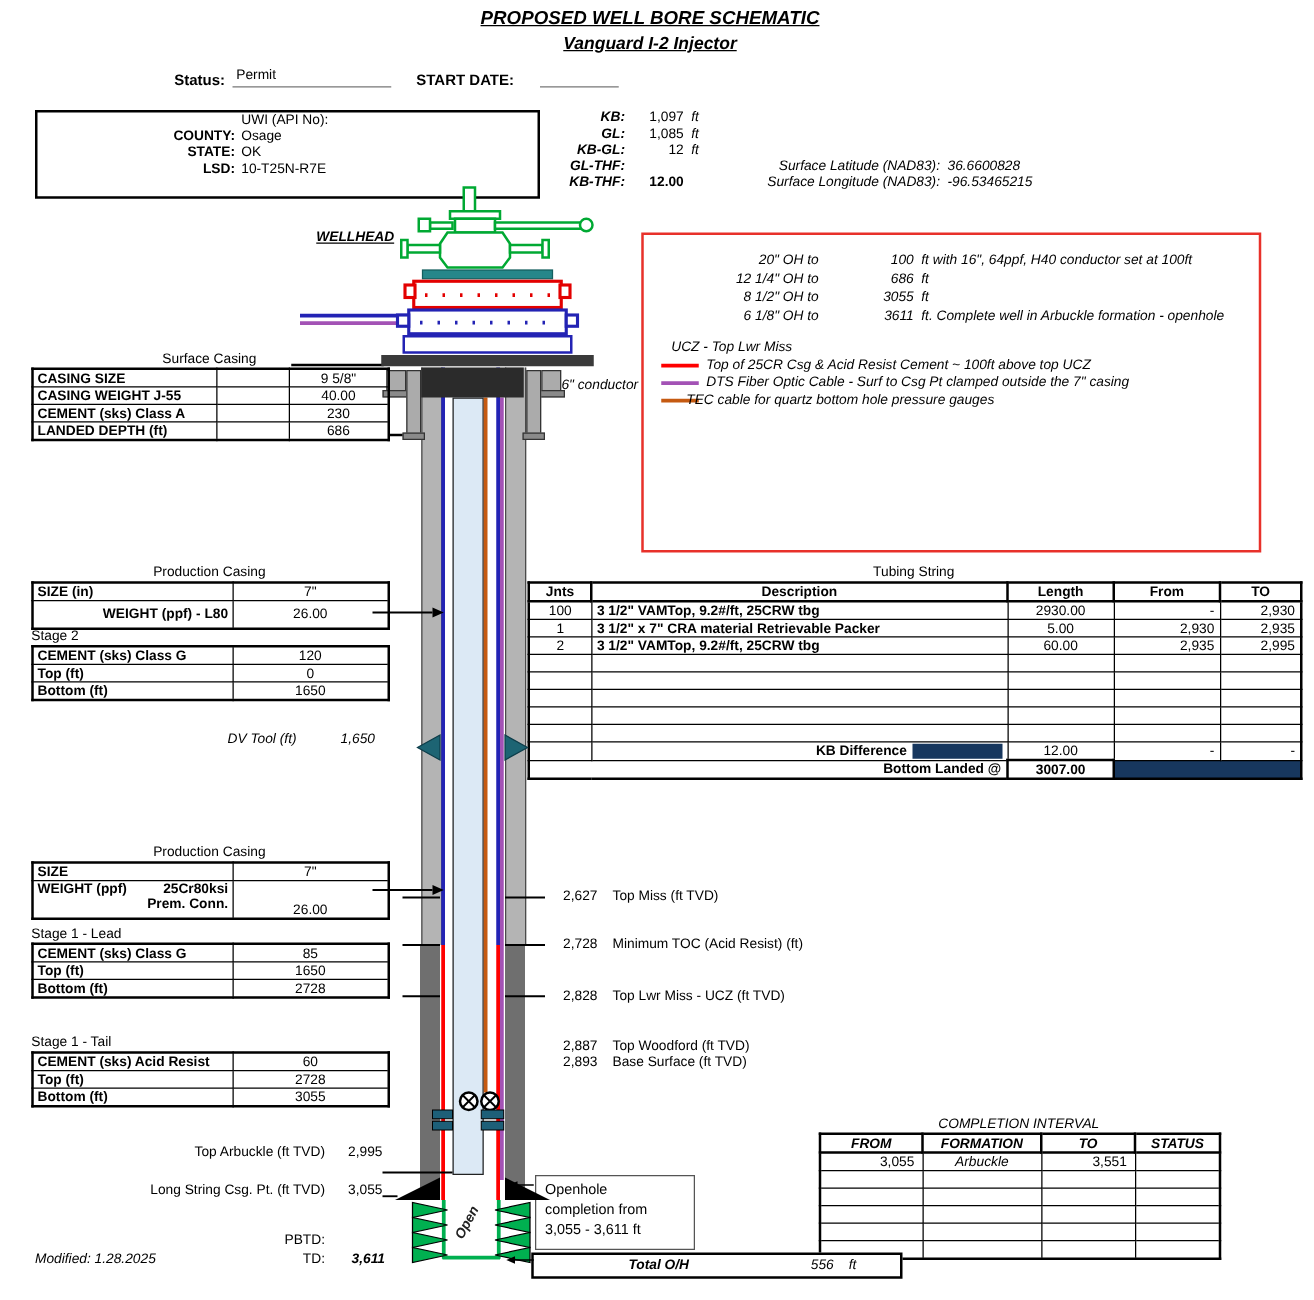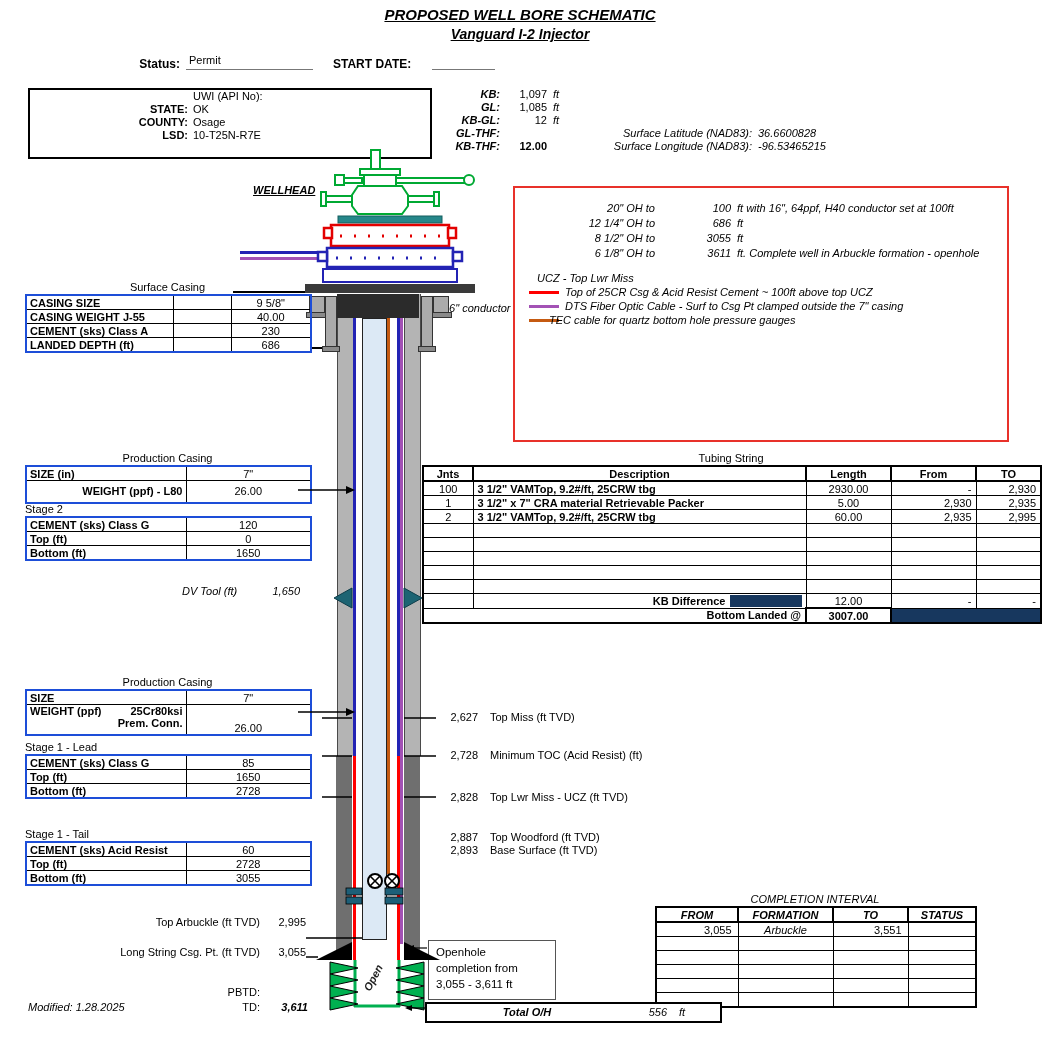--- a/index.html
+++ b/index.html
@@ -21,21 +21,21 @@
   .inforow .lab{width:158px;text-align:right;font-weight:bold;}
   .inforow .val{padding-left:5px;}
   .elab{font-weight:bold;font-style:italic;font-size:11px;text-align:right;}
   .eval{font-size:11px;text-align:right;}
   .redbox{border:2px solid #e8312a;background:#fff;}
   .lgsw{height:3px;width:30px;}
   .sw-red{background:#ff0000;}
   .sw-purple{background:#a352b5;}
   .sw-orange{background:#c55a11;}
   table{border-collapse:collapse;table-layout:fixed;font-size:11px;}
-  table.ltab{border:2px solid #1d4ed8;}
+  table.ltab{border:2px solid #000000;}
   table.ltab td{border:1px solid #000;height:13px;padding:0 3px;overflow:hidden;white-space:nowrap;}
   td.lab{font-weight:bold;}
   td.labr{font-weight:bold;text-align:right;}
   td.val{text-align:center;}
   .ttl{font-size:11px;font-weight:normal;}
   table.btab{border:2px solid #000;background:#fff;}
   table.btab td{border:1px solid #000;height:13px;padding:0 4px;overflow:hidden;white-space:nowrap;}
   table.btab tr.hdr td{border:2px solid #000;font-weight:bold;text-align:center;}
   .descb{font-weight:bold;}
   .num{text-align:right;}
@@ -78,26 +78,26 @@
   <div class="abs blank-line" style="left:186px;top:54px;width:124px;">Permit</div>
   <div class="abs b fs12" style="left:333px;top:57px;width:95px;">START DATE:</div>
   <div class="abs blank-line" style="left:432px;top:54px;width:60px;"></div>
 
   <div class="abs infobox" style="left:28px;top:88px;width:400px;height:67px;">
     <div class="inforow">
         <span class="lab"></span>
         <span class="val">UWI (API No):</span>
       </div>
     <div class="inforow">
+        <span class="lab">COUNTY:</span>
+        <span class="val">Osage</span>
+      </div>
+    <div class="inforow">
         <span class="lab">STATE:</span>
         <span class="val">OK</span>
-      </div>
-    <div class="inforow">
-        <span class="lab">COUNTY:</span>
-        <span class="val">Osage</span>
       </div>
     <div class="inforow">
         <span class="lab">LSD:</span>
         <span class="val">10-T25N-R7E</span>
       </div>
   </div>
 
   <div class="abs elab" style="left:430px;top:88px;width:70px;">KB:</div>
   <div class="abs eval" style="left:502px;top:88px;width:45px;">1,097</div>
   <div class="abs fs11" style="left:553px;top:88px;">ft</div>

